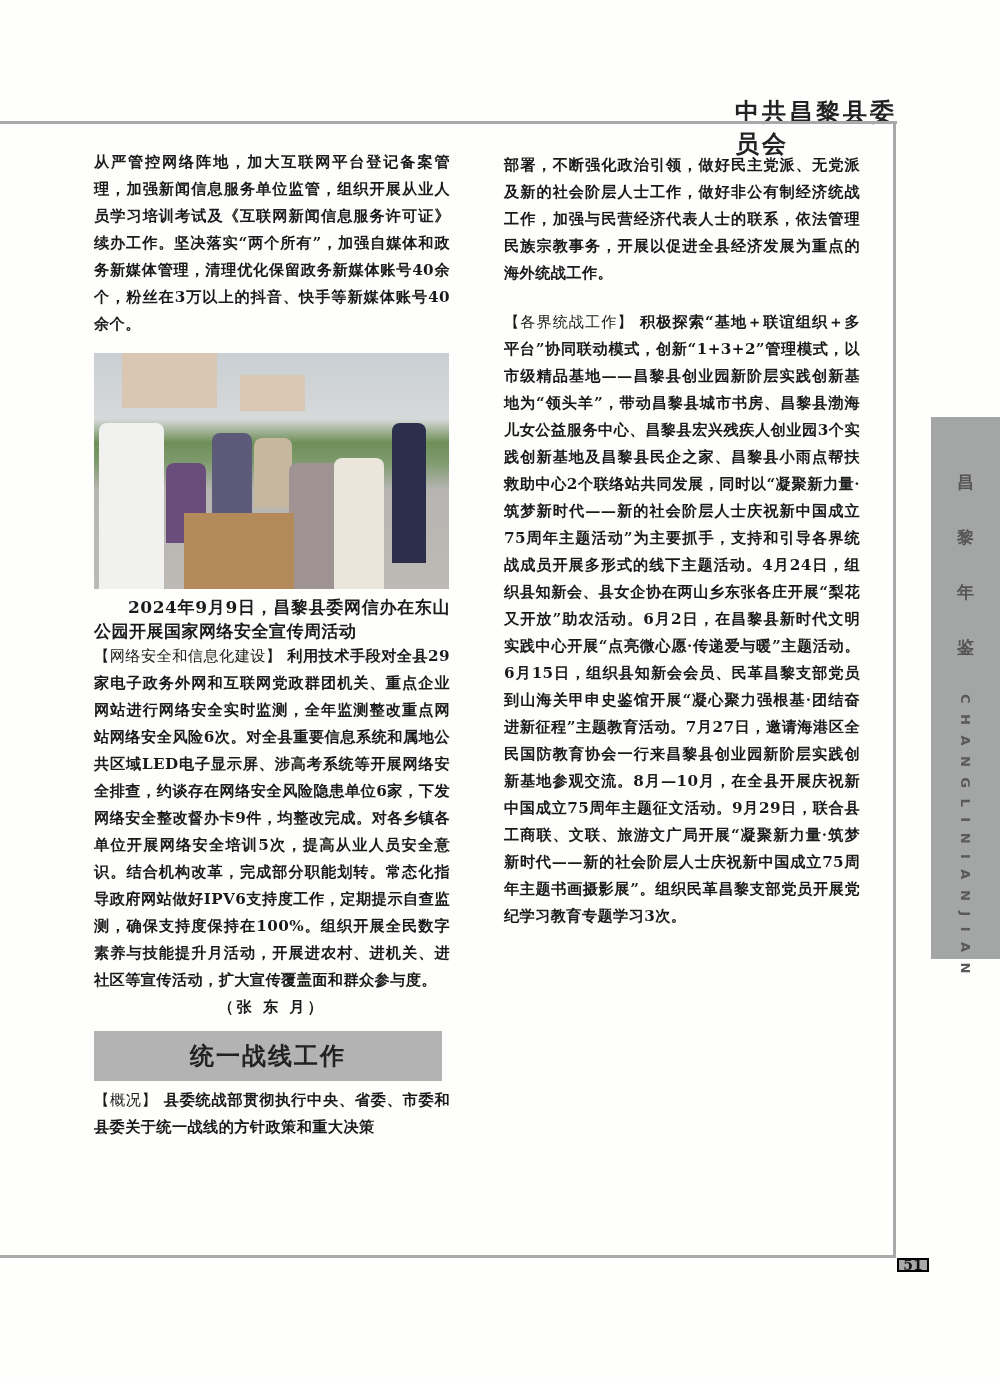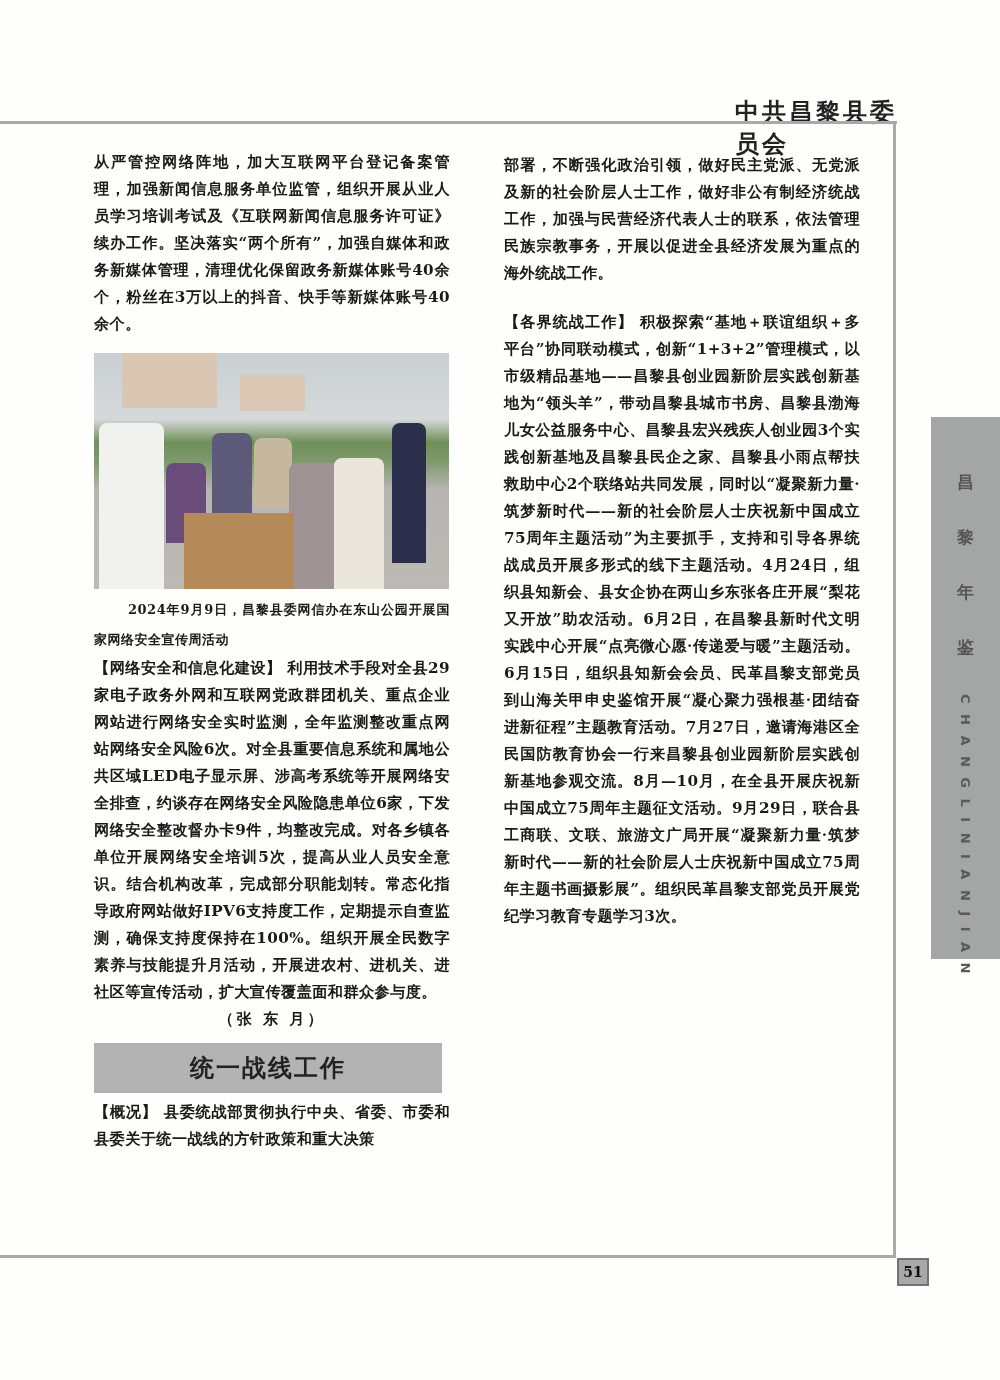--- a/index.html
+++ b/index.html
@@ -10,22 +10,22 @@
   }
   .header-title {
     position:absolute; top:96px; left:735px; width:170px;
     font-size:24px; font-weight:bold; letter-spacing:3px; color:#222;
     font-family: "DejaVu Serif", serif;
   }
   .frame-top { position:absolute; left:0; top:121px; width:897px; height:3px; background:#a9a9a9; }
   .frame-right { position:absolute; left:893px; top:121px; width:3px; height:1137px; background:#a9a9a9; }
   .frame-bottom { position:absolute; left:0; top:1255px; width:896px; height:3px; background:#a9a9a9; }
   .page-num {
-    position:absolute; left:897px; top:1258px; width:32px; height:28px;
-    background:#a8a8a8; border:2px solid #737373; box-sizing:border-box;
+    position:absolute; left:897px; top:1258px; width:32px; height:14px;
+    background:#a8a8a8; border:2px solid #000000; box-sizing:border-box;
     font-weight:bold; font-size:14px; display:flex; align-items:center; justify-content:center; color:#111;
   }
   .side-tab {
     position:absolute; left:931px; top:417px; width:69px; height:542px;
     background:#a4a5a5; display:flex; flex-direction:column; align-items:center;
   }
   .side-tab .cn {
     color:#555; font-weight:bold; font-size:17px; margin-top:57px; line-height:1;
     display:flex; flex-direction:column; gap:38px; align-items:center;
   }
@@ -43,24 +43,24 @@
   .col p { margin:0; text-indent:0; }
   .photo {
     width:355px; height:236px; margin:15px 0 6px 0; position:relative; overflow:hidden;
     background:linear-gradient(180deg,#c9cfd3 0%,#d6d9da 28%,#6f8f58 38%,#7e9a6d 46%,#b7b5b1 58%,#bdbab6 100%);
   }
   .photo .bld1 { position:absolute; left:28px; top:0; width:95px; height:55px; background:#d9c6b3; }
   .photo .bld2 { position:absolute; left:146px; top:22px; width:65px; height:36px; background:#dbc8b4; }
   .photo .p { position:absolute; border-radius:8px 8px 0 0; }
   .photo .table { position:absolute; left:90px; top:160px; width:110px; height:76px; background:#b58a5a; }
   .caption {
-    font-size:13px; line-height:30px; font-weight:bold; letter-spacing:0.5px; margin:0 0 12px 0;
+    font-size:17px; line-height:24px; font-weight:bold; letter-spacing:0.5px; margin:0 0 12px 0;
   }
   .caption .indent { display:inline-block; width:34px; }
-  .lead { font-weight:bold; }
+  .lead { font-weight:normal; }
   .author { text-align:center; margin-top:4px; letter-spacing:3px; }
   .section-banner {
     background:#b3b3b3; height:50px; margin:10px 8px 6px 0;
     display:flex; align-items:center; justify-content:center;
     font-size:24px; font-family:"DejaVu Sans", sans-serif; font-weight:bold; letter-spacing:2px; color:#222;
   }
   .gap { height:22px; }
 </style>
 </head>
 <body>

